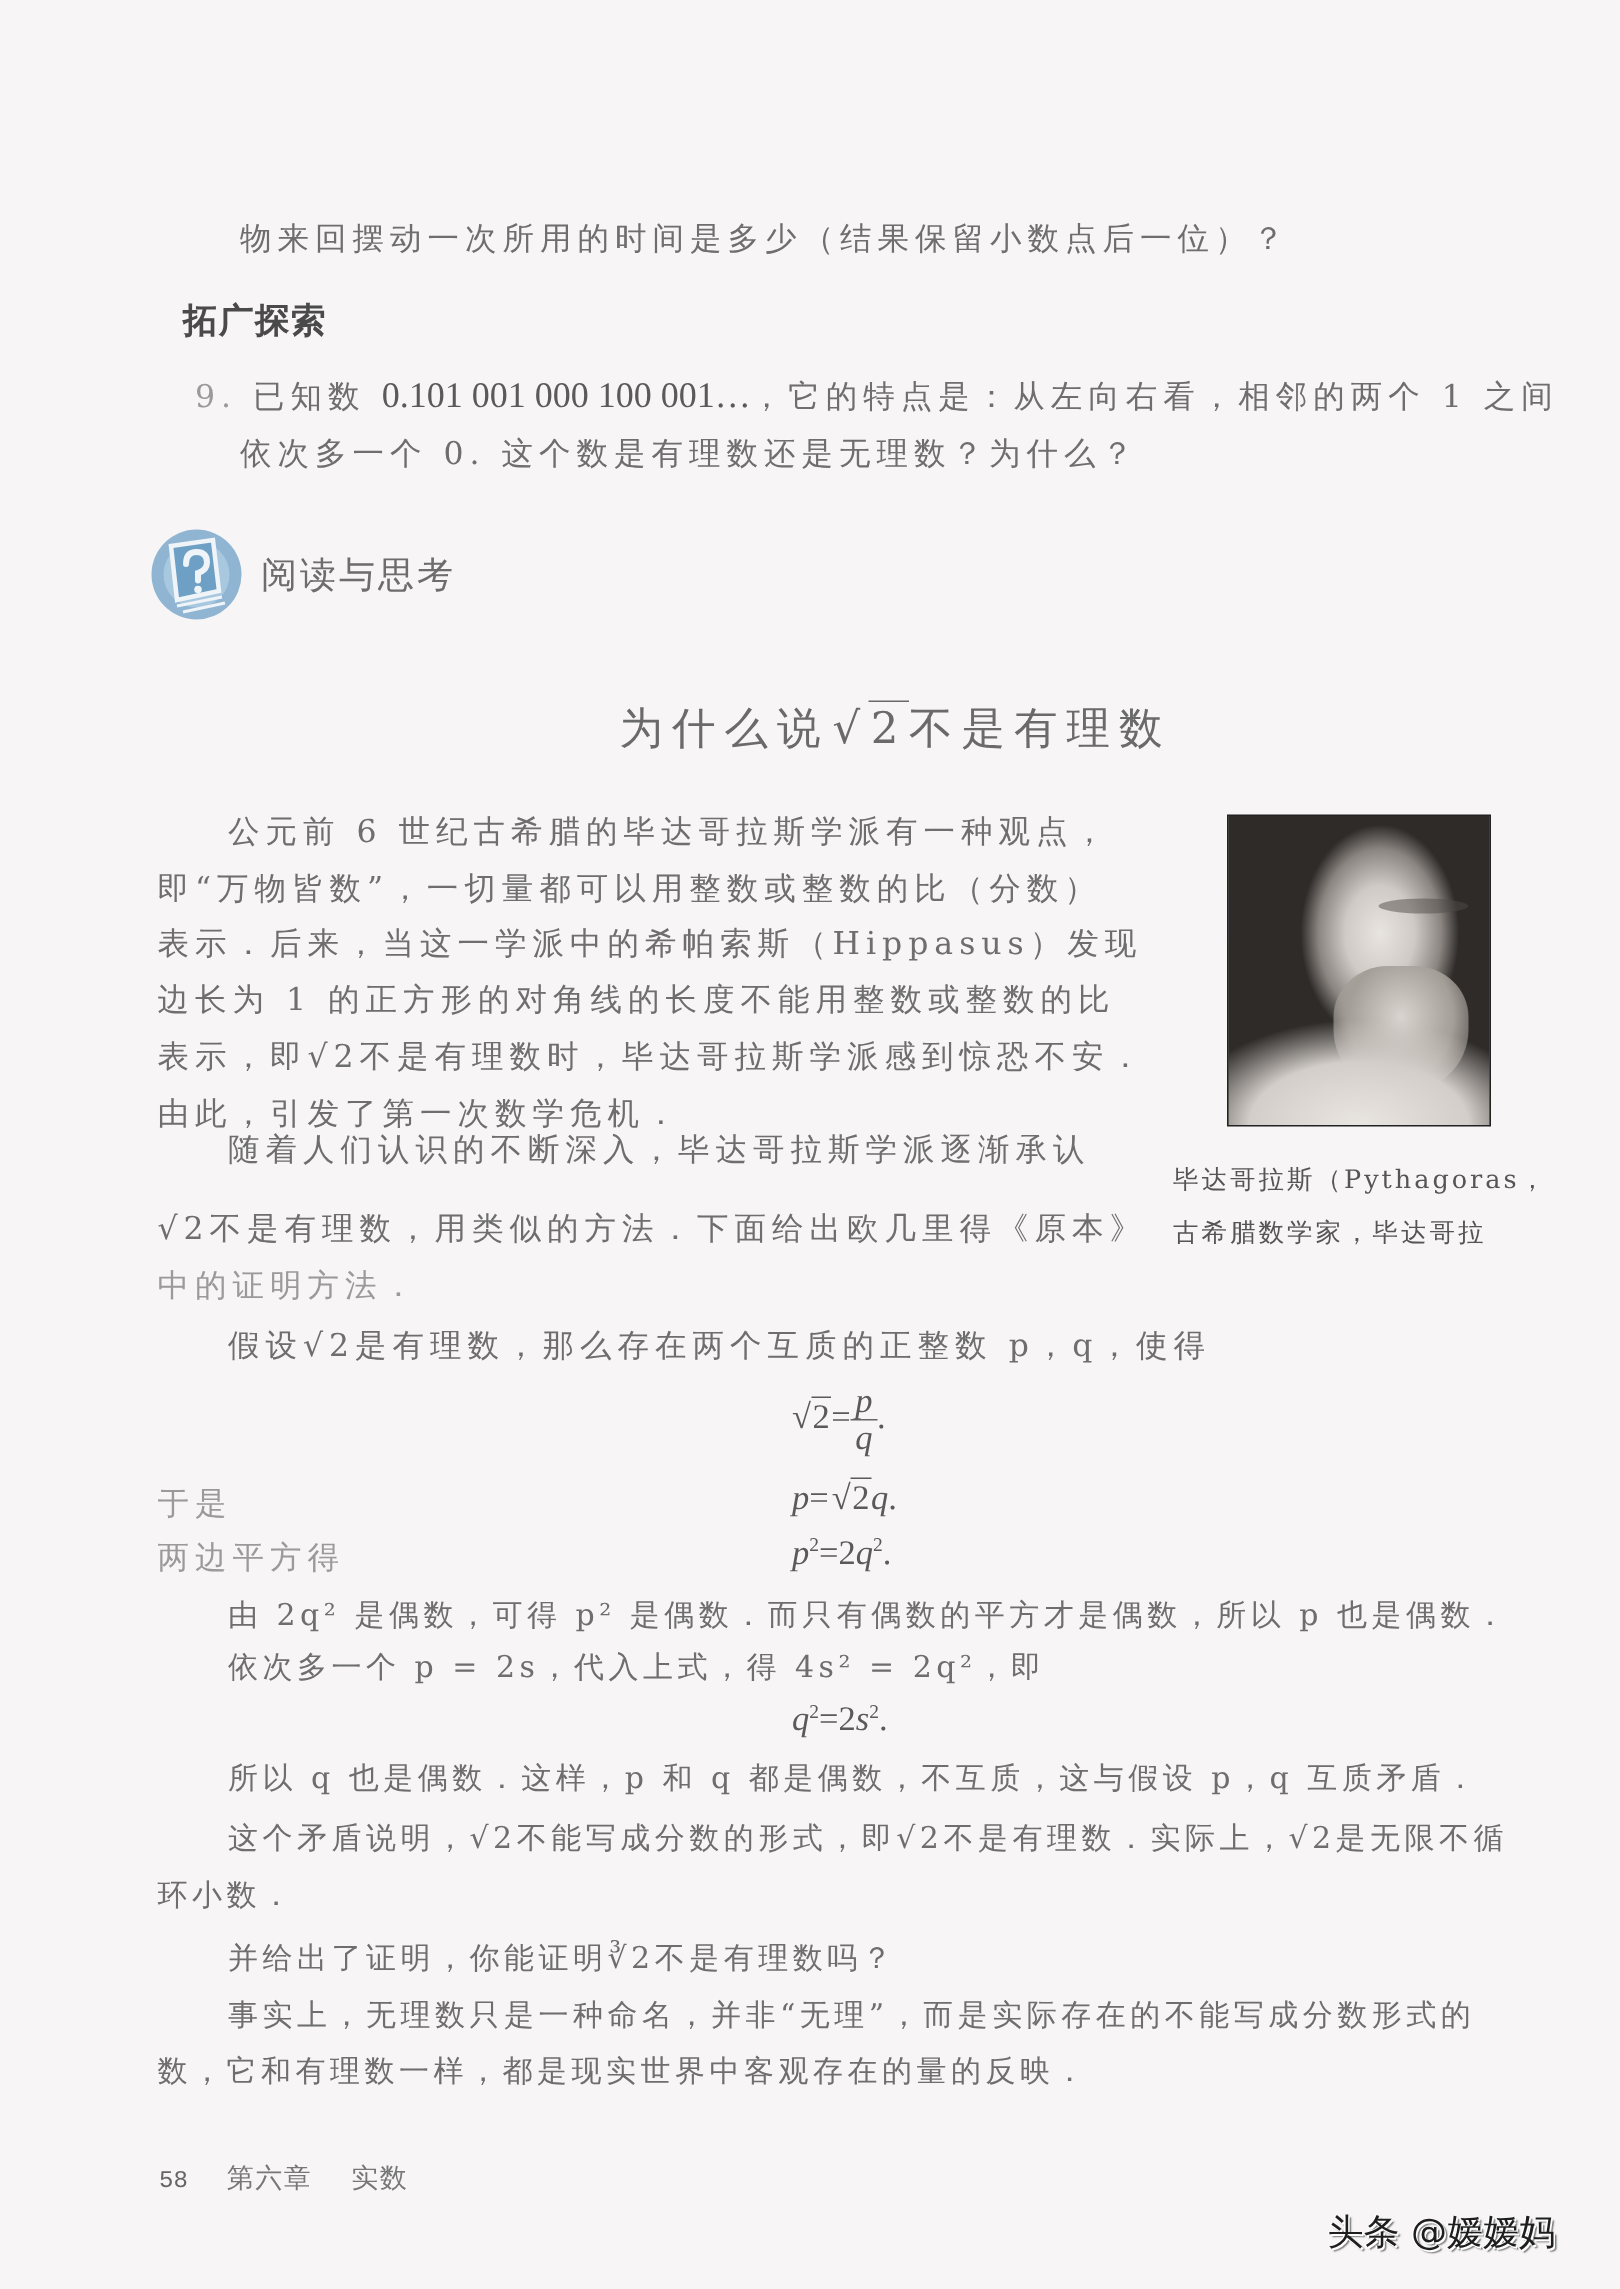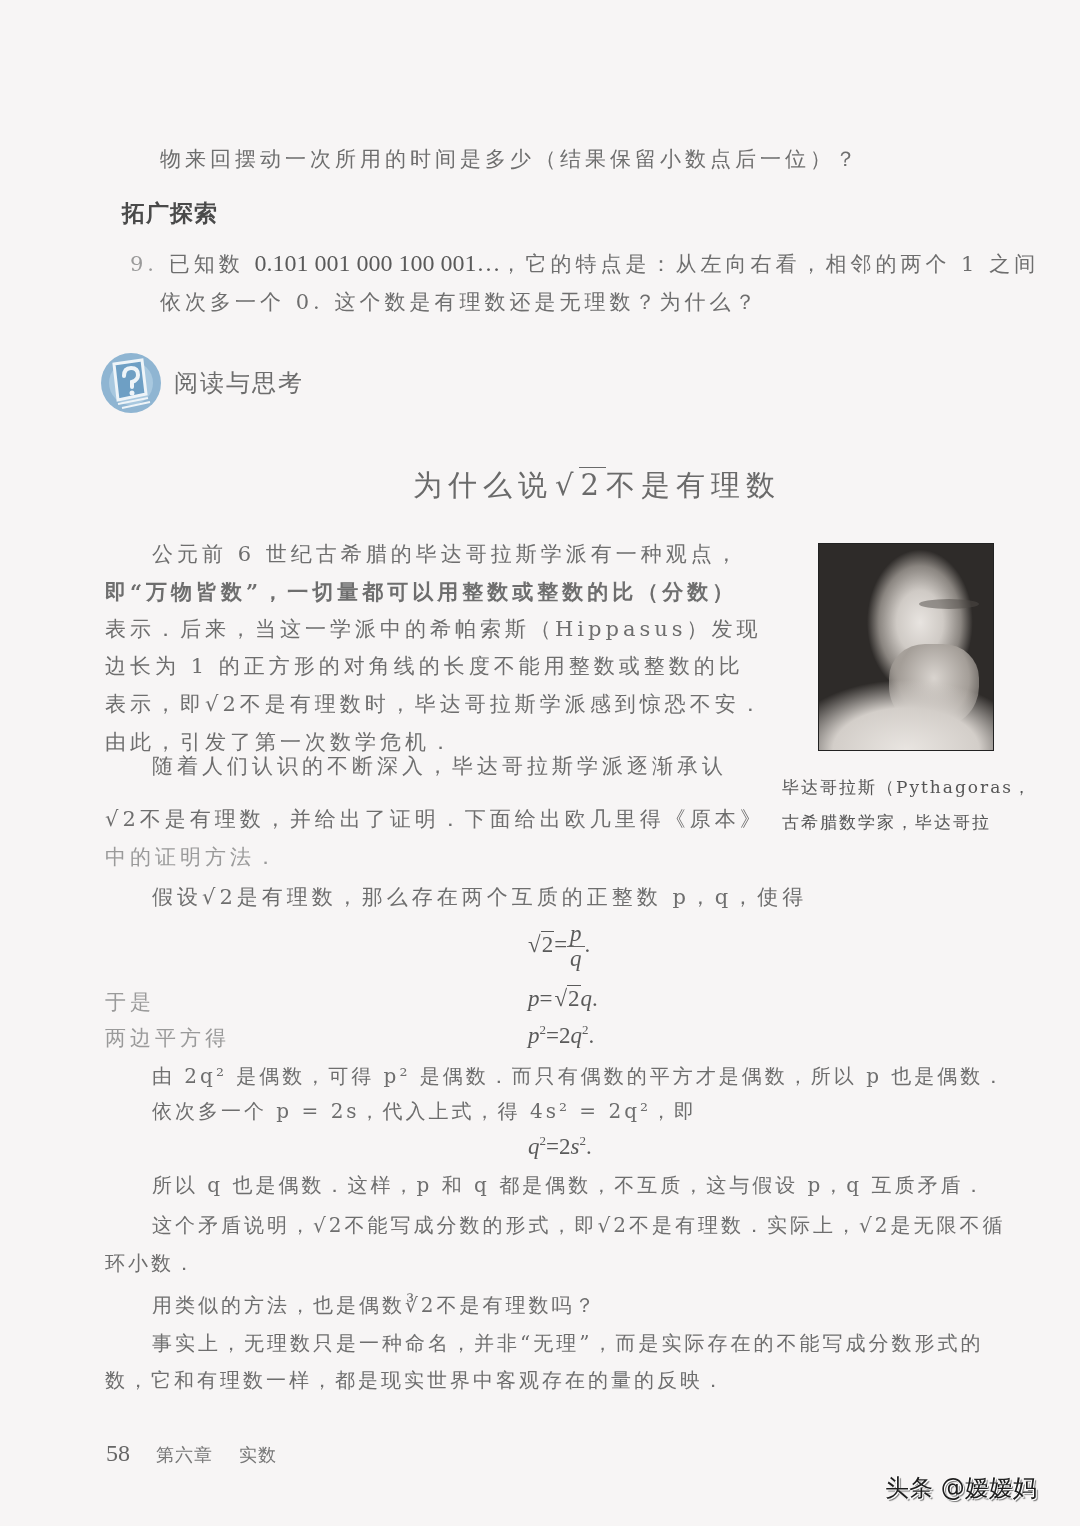--- a/index.html
+++ b/index.html
@@ -93,22 +93,22 @@
     position: absolute;
     left: 70px; top: 100px; width: 90px; height: 85px;
     border-radius: 40% 40% 50% 50%;
     background: radial-gradient(ellipse at 50% 40%, #d9d4cf 0%, #a49e98 55%, rgba(90,86,82,0.0) 100%);
   }
   .face-shadow {
     position: absolute; left: 100px; top: 55px; width: 60px; height: 10px;
     background: rgba(80,76,72,0.5); border-radius: 50%;
   }
   .footer-num {
-    font-family: Liberation Serif, serif;
-    font-size: 24px;
+    font-family: Liberation Mono, monospace;
+    font-size: 16px;
     color: #666;
   }
   .footer-text {
     font-family: "DejaVu Serif", "Liberation Serif", serif;
     font-size: 18px;
     color: #777;
     letter-spacing: 1px;
   }
   .watermark {
     font-family: "DejaVu Sans", "Liberation Sans", sans-serif;
@@ -146,28 +146,28 @@
     </svg>
   </span>
   <span class="section-title" style="margin-left:12px;">阅读与思考</span>
 </div>
 
 <div class="abs article-title" style="left:413px; top:466px;">
   <span>为什么说</span><span class="sqrt">√<span class="rad">2</span></span><span>不是有理数</span>
 </div>
 
 <div class="abs serif-text" style="left:152px; top:540px;">公元前 6 世纪古希腊的毕达哥拉斯学派有一种观点，</div>
-<div class="abs serif-text" style="left:105px; top:578px;font-weight:bold;">即“万物皆数”，一切量都可以用整数或整数的比（分数）</div>
+<div class="abs serif-text" style="left:105px; top:578px;">即“万物皆数”，一切量都可以用整数或整数的比（分数）</div>
 <div class="abs serif-text" style="left:105px; top:615px;">表示．后来，当这一学派中的希帕索斯（Hippasus）发现</div>
 <div class="abs serif-text" style="left:105px; top:652px;">边长为 1 的正方形的对角线的长度不能用整数或整数的比</div>
 <div class="abs serif-text" style="left:105px; top:690px;">表示，即√2不是有理数时，毕达哥拉斯学派感到惊恐不安．</div>
 <div class="abs serif-text" style="left:105px; top:728px;">由此，引发了第一次数学危机．</div>
 
 <div class="abs serif-text" style="left:152px; top:752px;">随着人们认识的不断深入，毕达哥拉斯学派逐渐承认</div>
-<div class="abs serif-text" style="left:105px; top:805px;">√2不是有理数，并给出了证明．下面给出欧几里得《原本》</div>
+<div class="abs serif-text" style="left:105px; top:805px;">√2不是有理数，用类似的方法．下面给出欧几里得《原本》</div>
 <div class="abs serif-text light" style="left:105px; top:843px;">中的证明方法．</div>
 
 <div class="abs serif-text" style="left:152px; top:883px;">假设√2是有理数，那么存在两个互质的正整数 p，q，使得</div>
 
 <div class="abs math" style="left:526px; top:922px;">
   <span class="sqrt">√<span class="rad">2</span></span>=<span class="frac"><span class="num">p</span><span class="den">q</span></span>.
 </div>
 
 <div class="abs serif-text light" style="left:105px; top:988px;">于是</div>
 <div class="abs math" style="left:528px; top:986px;"><i>p</i>=<span class="sqrt">√<span class="rad">2</span></span><i>q</i>.</div>
@@ -177,21 +177,21 @@
 
 <div class="abs serif-text" style="left:152px; top:1063px; font-size:20px; letter-spacing:3px;">由 2q² 是偶数，可得 p² 是偶数．而只有偶数的平方才是偶数，所以 p 也是偶数．</div>
 <div class="abs serif-text" style="left:152px; top:1098px; font-size:20px; letter-spacing:3px;">依次多一个 p = 2s，代入上式，得 4s² = 2q²，即</div>
 <div class="abs math" style="left:528px; top:1133px;"><i>q</i><sup style="font-size:13px">2</sup>=2<i>s</i><sup style="font-size:13px">2</sup>.</div>
 
 <div class="abs serif-text" style="left:152px; top:1172px; font-size:20px; letter-spacing:3px;">所以 q 也是偶数．这样，p 和 q 都是偶数，不互质，这与假设 p，q 互质矛盾．</div>
 
 <div class="abs serif-text" style="left:152px; top:1212px; font-size:20px; letter-spacing:3px;">这个矛盾说明，√2不能写成分数的形式，即√2不是有理数．实际上，√2是无限不循</div>
 <div class="abs serif-text" style="left:105px; top:1250px; font-size:20px; letter-spacing:3px;">环小数．</div>
 
-<div class="abs serif-text" style="left:152px; top:1292px; font-size:20px; letter-spacing:3px;">用类似的方法，也是偶数∛2不是有理数吗？</div>
+<div class="abs serif-text" style="left:152px; top:1292px; font-size:20px; letter-spacing:3px;">并给出了证明，你能证明∛2不是有理数吗？</div>
 
 <div class="abs serif-text" style="left:152px; top:1330px; font-size:20px; letter-spacing:3px;">事实上，无理数只是一种命名，并非“无理”，而是实际存在的不能写成分数形式的</div>
 <div class="abs serif-text" style="left:105px; top:1367px; font-size:20px; letter-spacing:3px;">数，它和有理数一样，都是现实世界中客观存在的量的反映．</div>
 
 <div class="abs portrait" style="left:818px; top:543px; width:174px; height:206px;" title="Pythagoras marble bust">
   <div class="face-shadow"></div>
   <div class="beard"></div>
   <div class="bust-shoulders"></div>
 </div>
 

